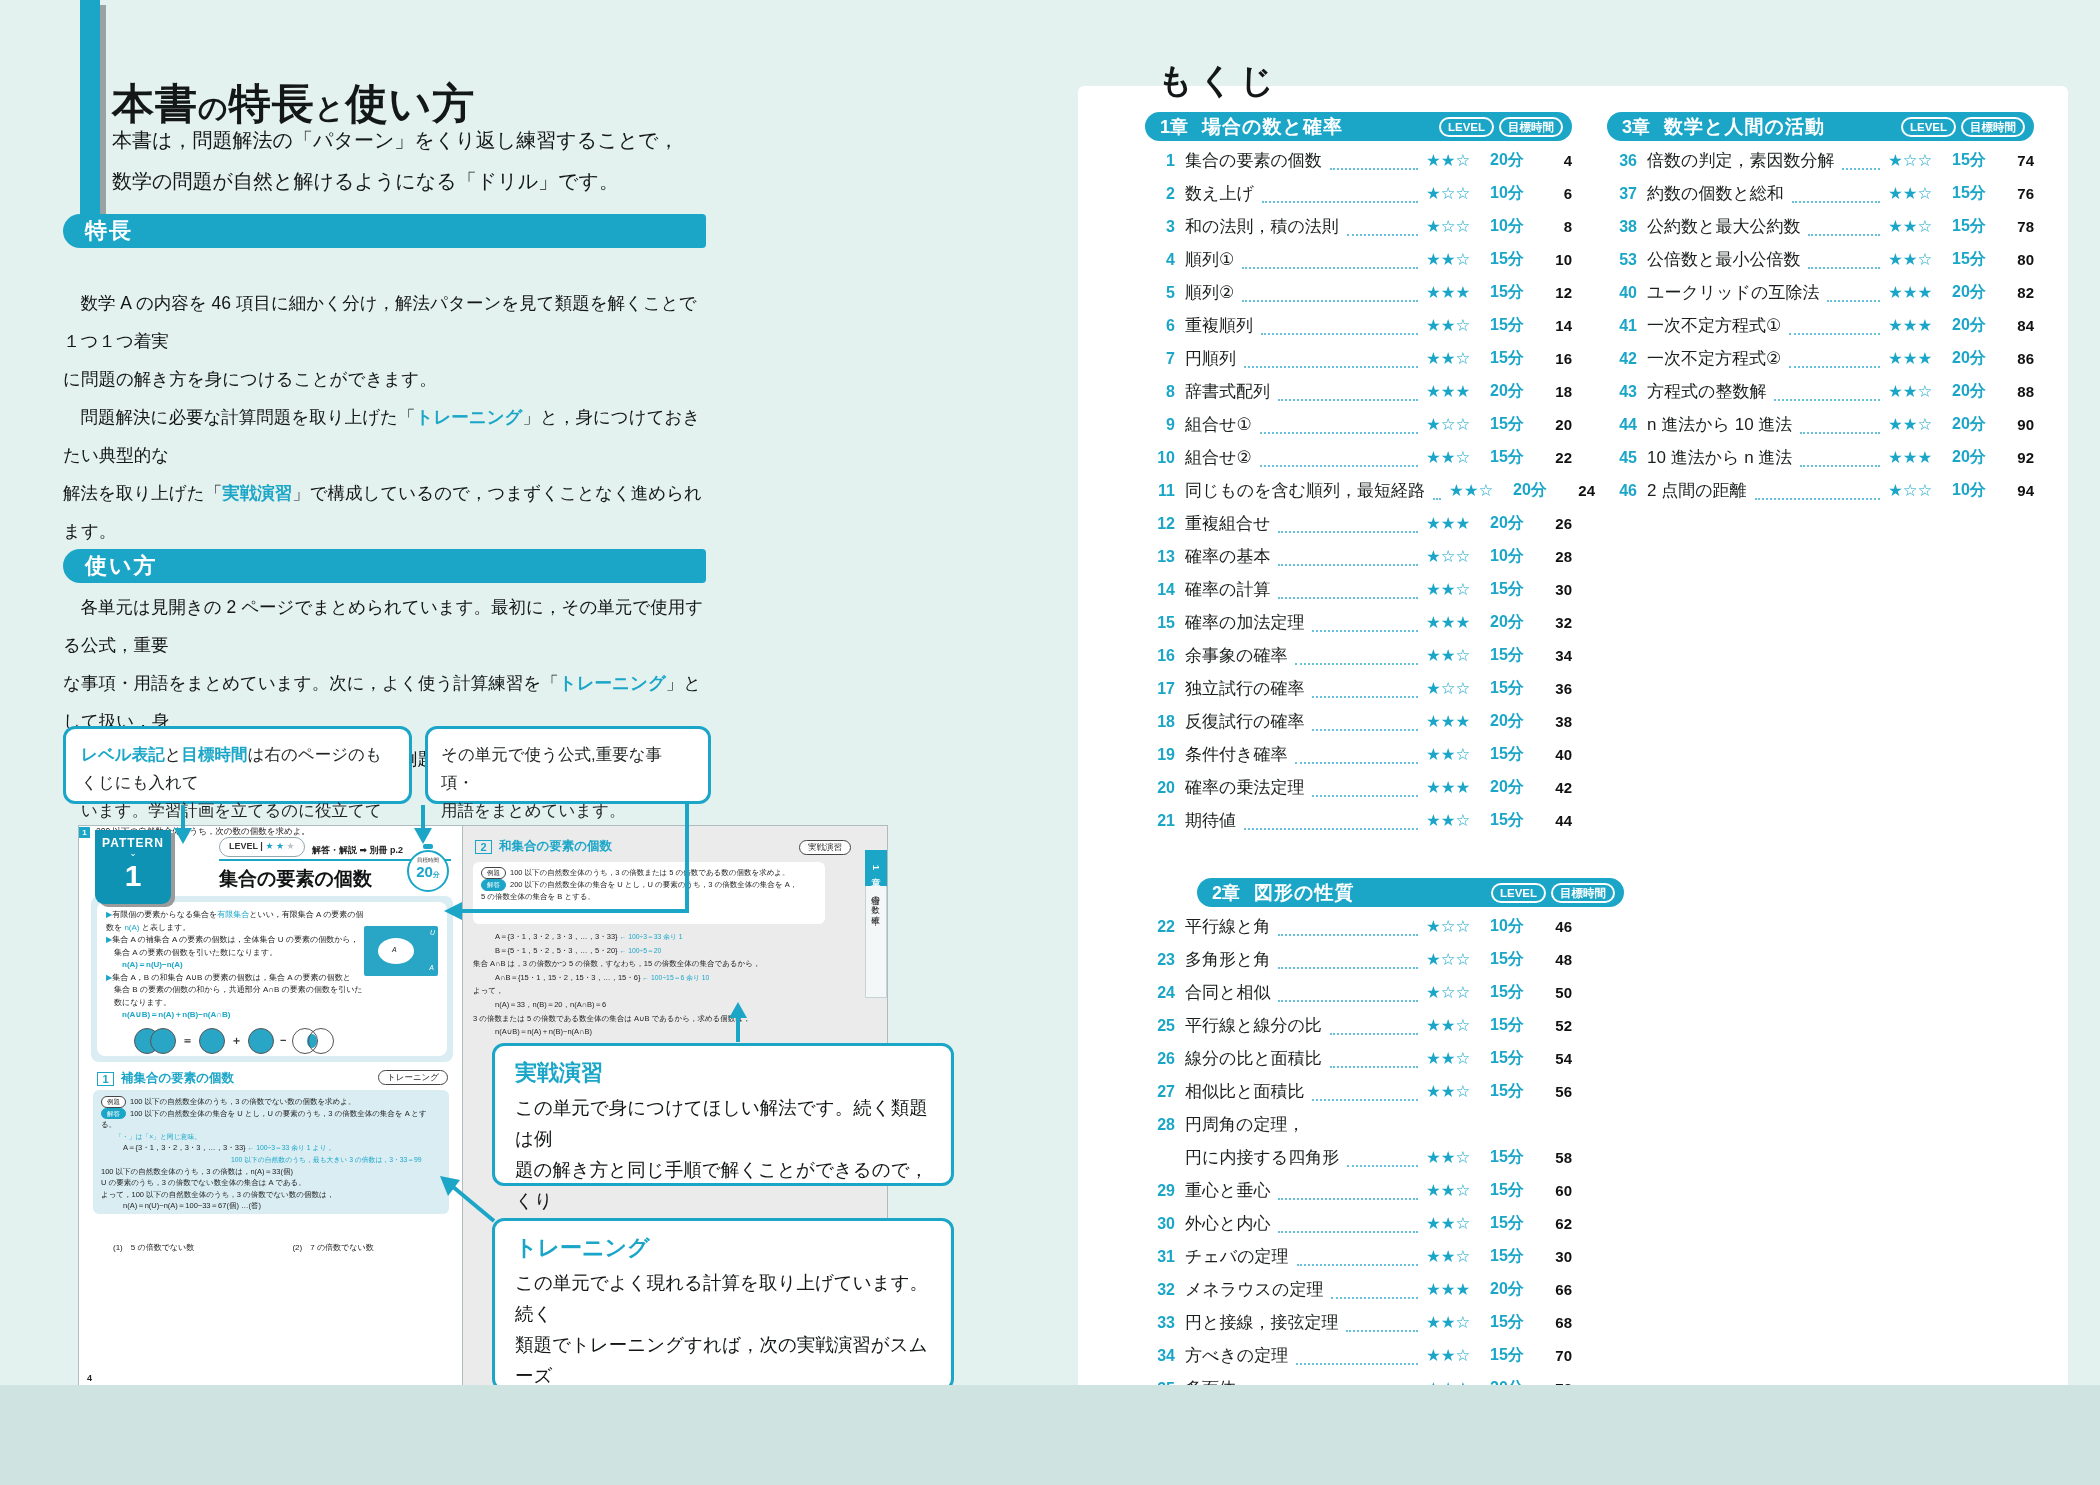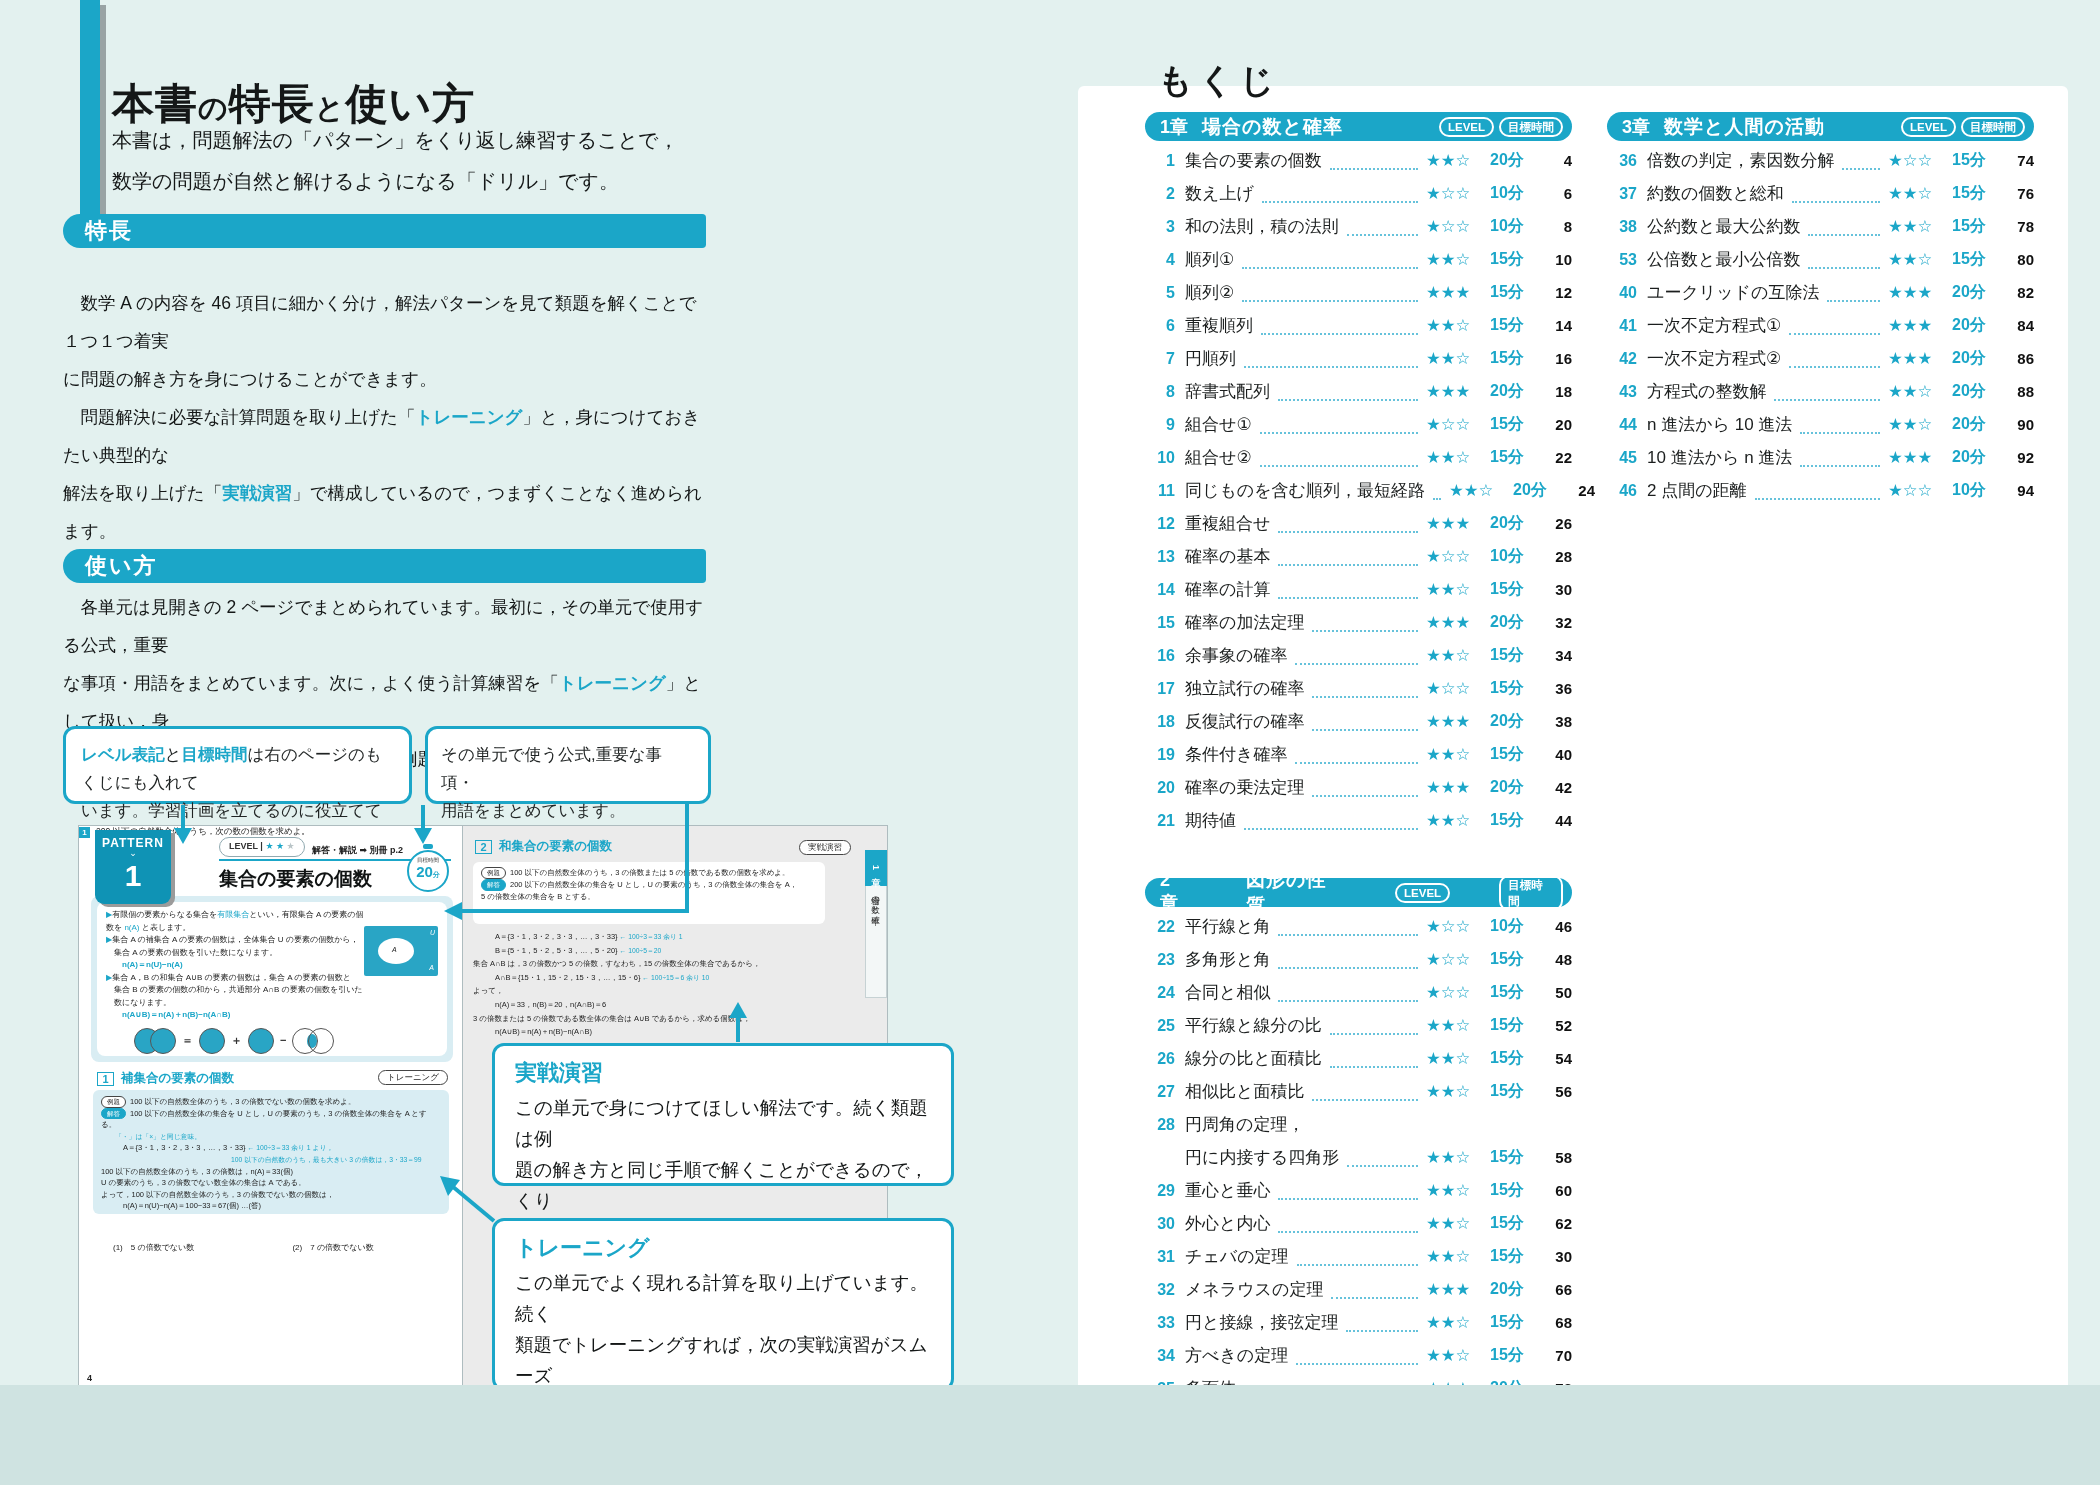--- a/index.html
+++ b/index.html
@@ -490,21 +490,21 @@
       <div class="toc-row">
         <span class="tno">21</span>
         <span class="tti">期待値</span>
         <span class="tleader"></span>
         <span class="tstars">★★☆</span>
         <span class="ttime">15分</span>
         <span class="tpg">44</span>
       </div>
     </div>
 
-  <div class="abs ch-header" style="left:1145px;top:878px;width:427px;gap:44px;">
+  <div class="abs ch-header" style="left:1197px;top:878px;width:427px;">
     <span class="ch-label">2章</span>
     <span class="ch-name">図形の性質</span>
     <span class="ch-badge">LEVEL</span>
     <span class="ch-badge">目標時間</span>
   </div>
   <div class="abs toc-list" style="left:1145px;top:910px;">
       <div class="toc-row">
         <span class="tno">22</span>
         <span class="tti">平行線と角</span>
         <span class="tleader"></span>

